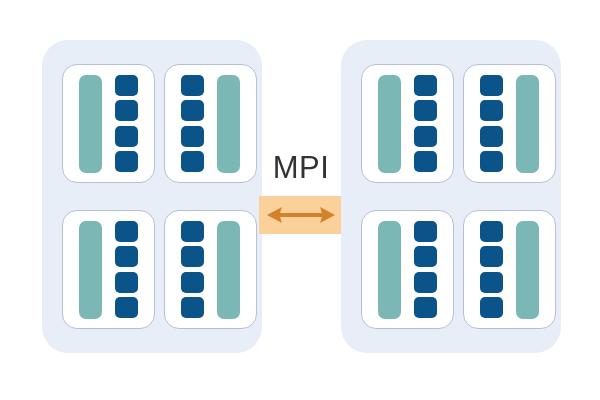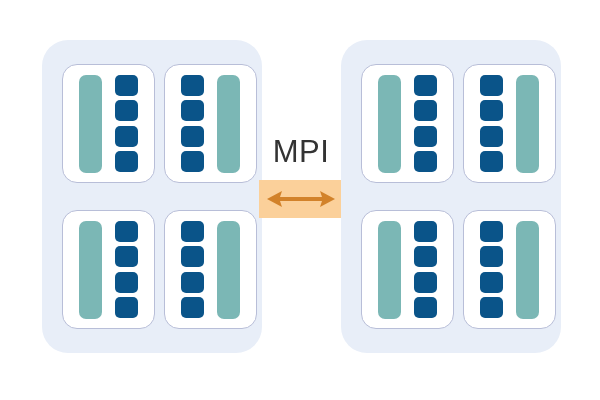--- a/index.html
+++ b/index.html
@@ -71,21 +71,21 @@
     border-radius: 5px;
   }
 
   
   .socket-card.mirrored { flex-direction: row-reverse; }
 
   
   #mpi-link {
     position: absolute;
     left: 259px;
-    top: 132px;
+    top: 148px;
     width: 84px;
     height: 86px;
   }
   #mpi-label {
     position: absolute;
     left: 0;
     top: 0;
     width: 84px;
     text-align: center;
     font-size: 31px;

